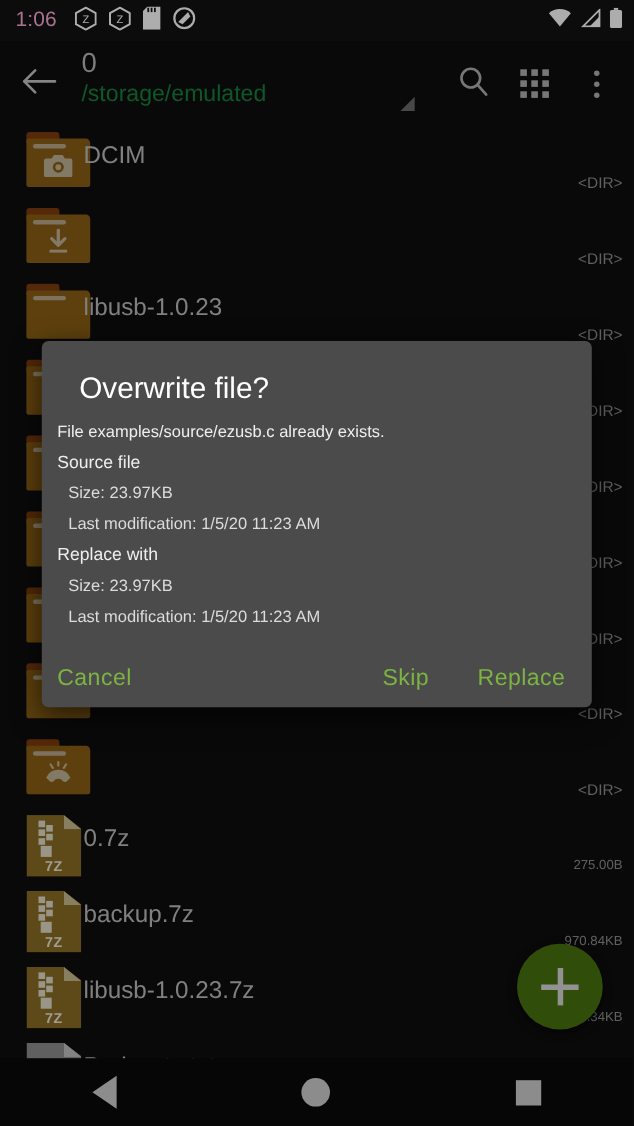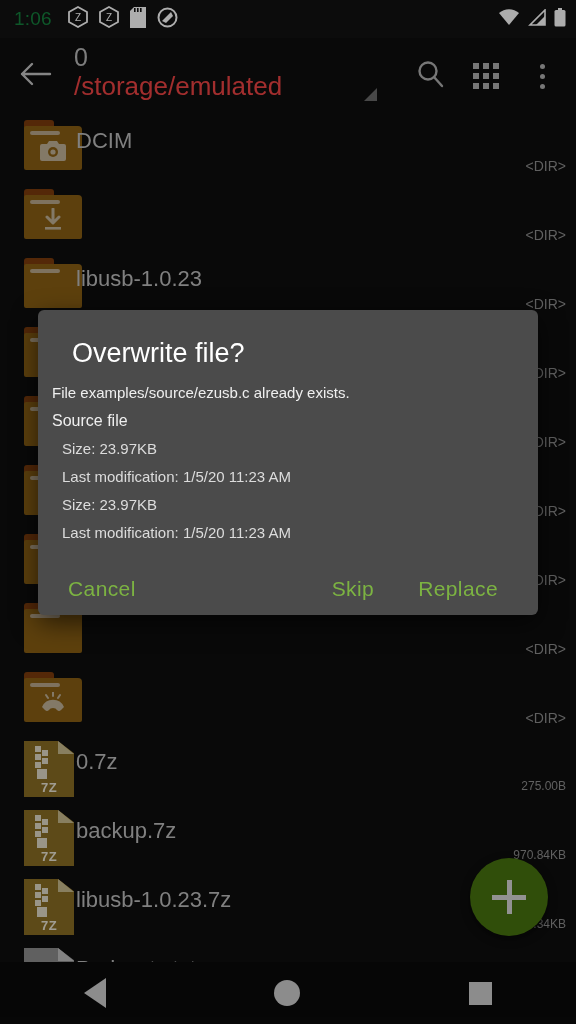--- a/index.html
+++ b/index.html
@@ -10,37 +10,37 @@
     overflow:hidden;
   }
   #screen { position:relative; width:576px; height:1024px; background:#0e0e0e; overflow:hidden; }
 
   
   #statusbar {
     position:absolute; top:0; left:0; width:576px; height:38px;
     background:#121212; display:flex; align-items:center;
     padding:0 10px 0 14px; color:#fff;
   }
-  #statusbar .clock { font-size:19px; letter-spacing:.2px; color:#15803d; }
+  #statusbar .clock { font-size:19px; letter-spacing:.2px; color:#f9a8d4; }
   .sb-icons-left { display:flex; align-items:center; gap:11px; margin-left:16px; }
   .sb-icons-right { margin-left:auto; display:flex; align-items:center; gap:7px; }
   .sb-ico { display:block; }
 
   
   #toolbar {
     position:absolute; top:38px; left:0; width:576px; height:76px;
     background:#0e0e0e; display:flex; align-items:flex-start;
   }
   #back-btn {
     width:56px; height:76px; display:flex; align-items:center; justify-content:center;
     margin-left:8px;
   }
   .titles { margin-left:10px; margin-top:4px; }
   .t-title { font-size:25px; color:#b9b9b9; line-height:30px; font-weight:400; }
-  .t-path  { font-size:26px; color:#ef4444; line-height:28px; }
+  .t-path  { font-size:21px; color:#15803d; line-height:28px; }
   .tb-actions { margin-left:auto; display:flex; align-items:center; height:76px; padding-right:6px; }
   .tb-btn { width:56px; height:56px; display:flex; align-items:center; justify-content:center; }
   .grid-ico { display:grid; grid-template-columns:repeat(3,6px); grid-template-rows:repeat(3,6px); gap:4px; }
   .grid-ico i { display:block; width:6px; height:6px; background:#b0b0b0; }
   .dots-ico { display:flex; flex-direction:column; gap:5px; align-items:center; }
   .dots-ico i { width:5px; height:5px; border-radius:50%; background:#b0b0b0; display:block; }
   #resize-tri {
     position:absolute; left:364px; top:88px;
     width:0; height:0; border-left:13px solid transparent;
     border-bottom:13px solid #6a6a6a;
@@ -129,39 +129,39 @@
   .nav-back { width:0;height:0; border-top:15px solid transparent; border-bottom:15px solid transparent; border-right:22px solid #cfcfcf; }
   .nav-home { width:26px;height:26px;border-radius:50%;background:#cfcfcf; }
   .nav-recent { width:23px;height:23px;background:#cfcfcf; }
 
   
   #scrim { position:absolute; inset:0; background:rgba(0,0,0,.32); }
   #dialog {
     position:absolute; left:38px; top:310px; width:500px;
     background:#4b4b4b; border-radius:6px;
     box-shadow:0 8px 26px rgba(0,0,0,.6);
-    padding:0 16px 12px 0;
+    padding:0 0 12px 0;
   }
   #dlg-title {
     font-size:27px; color:#ffffff; padding:28px 0 10px 34px; font-weight:400;
   }
   .dlg-body { padding:0 14px 0 14px; }
   .dlg-line { font-size:15px; color:#efefef; line-height:28px; white-space:nowrap; }
   .dlg-sub  { font-size:16px; color:#efefef; line-height:28px; }
   .dlg-ind  { padding-left:10px; color:#dcdcdc; }
   #apply-row { display:flex; align-items:center; gap:14px; padding:18px 0 0 10px; }
   #apply-box {
     width:26px; height:26px; border:2px solid #d6d6d6; border-radius:2px; background:transparent;
   }
   #apply-label { font-size:21px; color:#f2f2f2; }
   #dlg-actions {
     display:flex; align-items:center; padding:30px 24px 2px 14px;
   }
   .dlg-btn { font-size:21px; color:#7cb342; letter-spacing:.4px; }
-  #btn-cancel { margin-left:16px; }
+  #btn-cancel { margin-left:0; }
   #btn-skip { margin-left:auto; }
   #btn-replace { margin-left:44px; }
 </style>
 </head>
 <body>
 
 <div id="screen">
 
   <div id="statusbar">
     <span class="clock">1:06</span>
@@ -460,20 +460,21 @@
   </div>
 
   <div id="scrim"></div>
   <div id="dialog">
     <div id="dlg-title">Overwrite file?</div>
     <div class="dlg-body">
       <div class="dlg-line">File examples/source/ezusb.c already exists.</div>
       <div class="dlg-sub">Source file</div>
       <div class="dlg-line dlg-ind">Size: 23.97KB</div>
       <div class="dlg-line dlg-ind">Last modification: 1/5/20 11:23 AM</div>
+      <div class="dlg-sub">Replace with</div>
       <div class="dlg-line dlg-ind">Size: 23.97KB</div>
       <div class="dlg-line dlg-ind">Last modification: 1/5/20 11:23 AM</div>
     </div>
     <div id="dlg-actions">
       <span class="dlg-btn" id="btn-cancel">Cancel</span>
       <span class="dlg-btn" id="btn-skip">Skip</span>
       <span class="dlg-btn" id="btn-replace">Replace</span>
     </div>
   </div>
 

